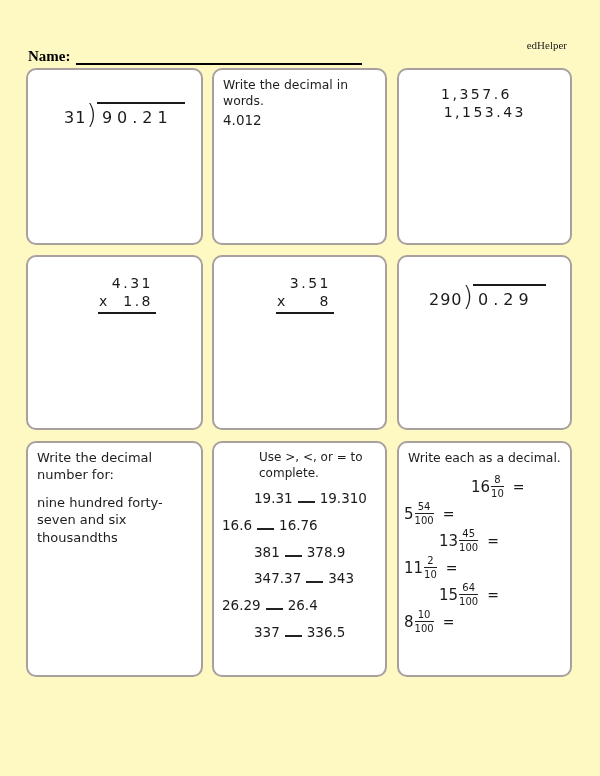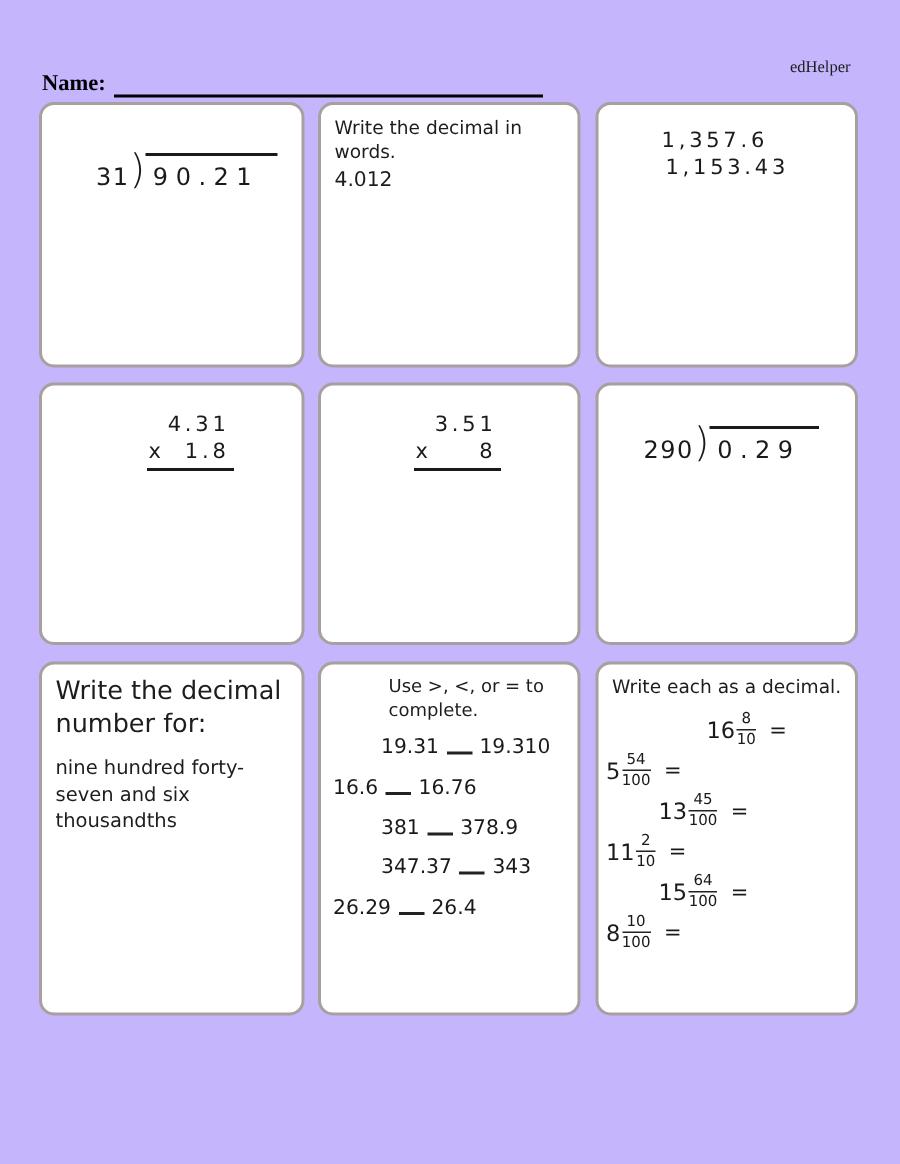--- a/index.html
+++ b/index.html
@@ -1,21 +1,21 @@
 <!DOCTYPE html>
 <html><head>
 <meta charset="utf-8">
 <style>
   * { margin: 0; padding: 0; box-sizing: border-box; }
   html, body { background: #ffffff; }
   .page {
     position: relative;
     width: 600px;
     height: 776px;
-    background: #c4b5fd;
+    background: #fef9c3;
     font-family: "DejaVu Sans", sans-serif;
     color: #1d1d1d;
     overflow: hidden;
   }
   
   .brand {
     position: absolute;
     top: 39px;
     right: 33px;
     font-family: "Liberation Serif", serif;
@@ -102,21 +102,21 @@
   .b4 .mult-block { margin: 17px 0 0 70px; }
   .b5 .mult-block { margin: 17px 16px 0 62px; }
   .mult-top { text-align: right; padding-right: 3px; }
   .mult-bottom {
     display: flex;
     justify-content: space-between;
     border-bottom: 2px solid #1a1a1a;
     padding: 0 3px 2px 1px;
   }
   
-  .b7 .prompt { font-size: 17px; }
+  .b7 .prompt { font-size: 13px; }
   .number-words { padding: 10px 9px 0 9px; font-size: 13px; line-height: 1.35; }
   
   .b8 .prompt { font-size: 12px; margin-left: 36px; }
   .cmp-rows { margin-top: 9px; }
   .cmp-row {
     height: 26.7px;
     display: flex;
     align-items: flex-start;
     padding-left: 8px;
     font-size: 13.5px;
@@ -235,20 +235,25 @@
       <div class="cmp-row indent">
         <span>347.37</span>
           <span class="blank"></span>
           <span>343</span>
       </div>
       <div class="cmp-row">
         <span>26.29</span>
           <span class="blank"></span>
           <span>26.4</span>
       </div>
+      <div class="cmp-row indent">
+        <span>337</span>
+          <span class="blank"></span>
+          <span>336.5</span>
+      </div>
     </div>
   </div>
 
   <div class="box b9">
     <div class="prompt">Write each as a decimal.</div>
     <div class="mix-rows">
       <div class="mix-row right far">
         <span class="whole">16</span>
         <span class="frac">
             <span class="frac-num">8</span>

